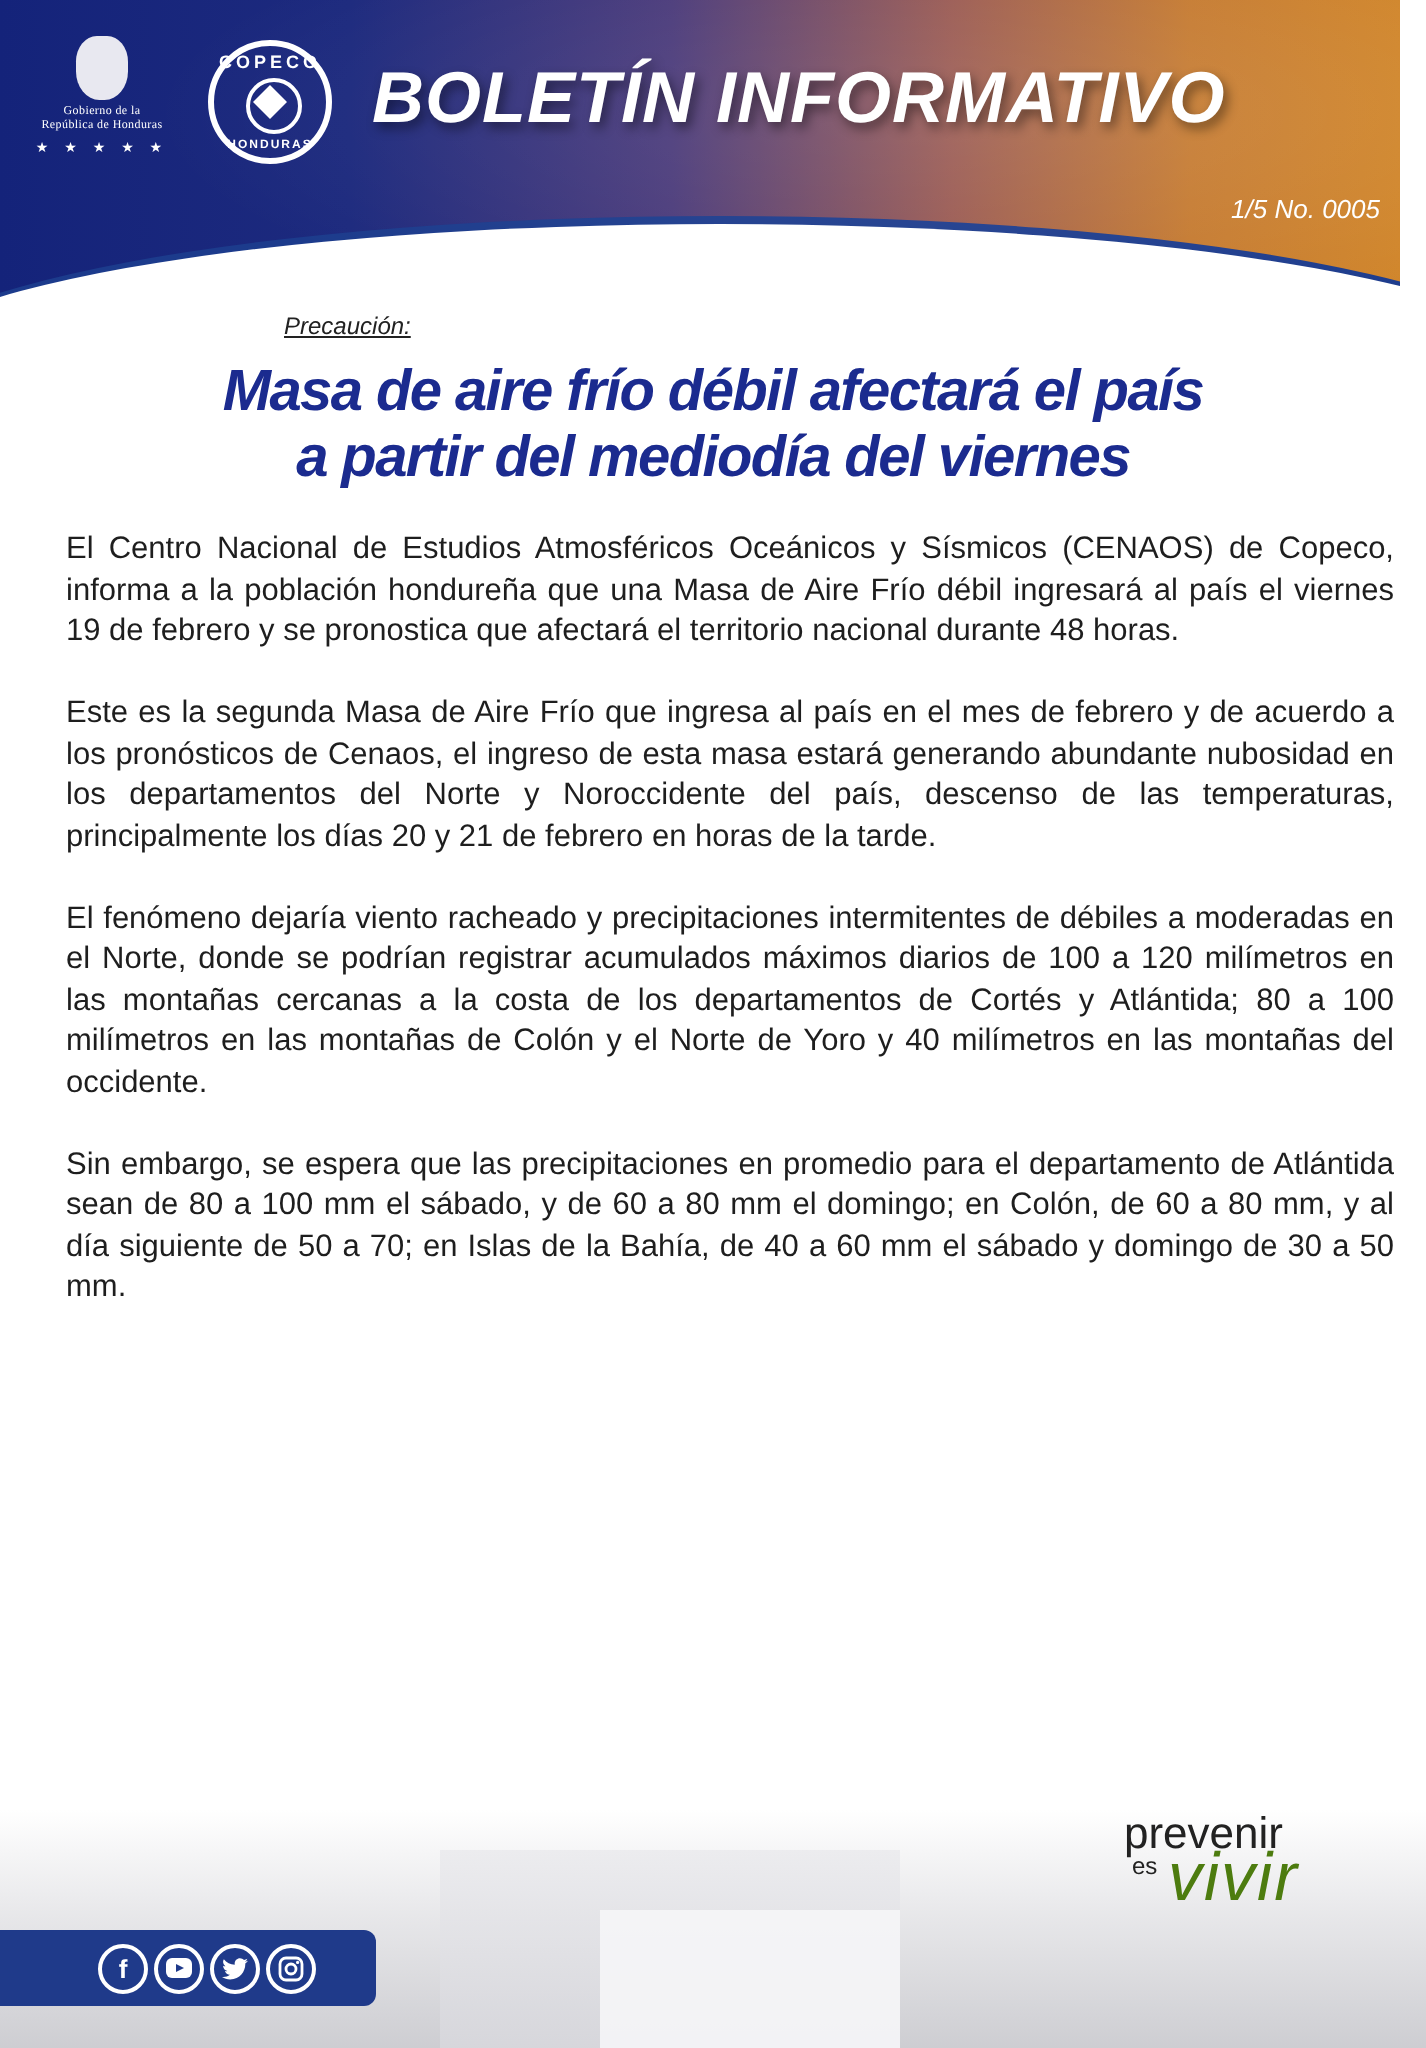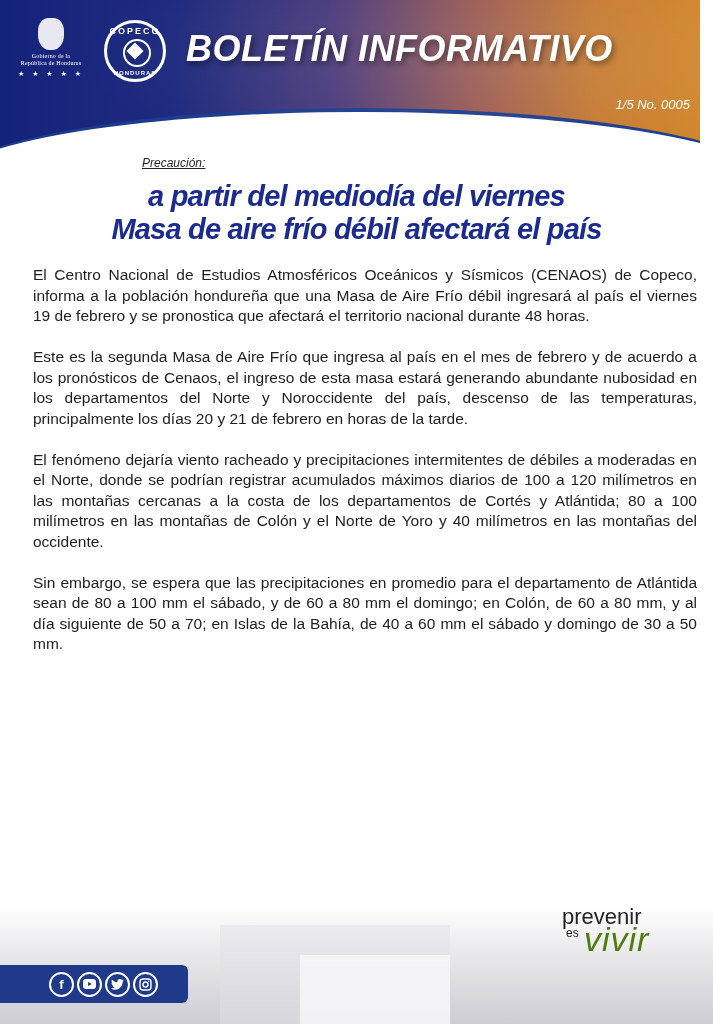--- a/index.html
+++ b/index.html
@@ -55,22 +55,22 @@
     <div class="copeco-bottom">HONDURAS</div>
   </div>
   <div class="title">BOLETÍN INFORMATIVO</div>
   <div class="issue">1/5   No. 0005</div>
   <div class="curve"></div>
 </div>
 
 <div class="precaucion">Precaución:</div>
 
 <div class="headline">
+  <div>Masa de aire frío débil afectará el país</div>
   <div>a partir del mediodía del viernes</div>
-  <div>Masa de aire frío débil afectará el país</div>
 </div>
 
 <div class="body">
   <p>El Centro Nacional de Estudios Atmosféricos Oceánicos y Sísmicos (CENAOS) de Copeco, informa a la población hondureña que una Masa de Aire Frío débil ingresará al país el viernes 19 de febrero y se pronostica que afectará el territorio nacional durante 48 horas.</p>
   <p>Este es la segunda Masa de Aire Frío que ingresa al país en el mes de febrero y de acuerdo a los pronósticos de Cenaos, el ingreso de esta masa estará generando abundante nubosidad en los departamentos del Norte y Noroccidente del país, descenso de las temperaturas, principalmente los días 20 y 21 de febrero en horas de la tarde.</p>
   <p>El fenómeno dejaría viento racheado y precipitaciones intermitentes de débiles a moderadas en el Norte, donde se podrían registrar acumulados máximos diarios de 100 a 120 milímetros en las montañas cercanas a la costa de los departamentos de Cortés y Atlántida; 80 a 100 milímetros en las montañas de Colón y el Norte de Yoro y 40 milímetros en las montañas del occidente.</p>
   <p>Sin embargo, se espera que las precipitaciones en promedio para el departamento de Atlántida sean de 80 a 100 mm el sábado, y de 60 a 80 mm el domingo; en Colón, de 60 a 80 mm, y al día siguiente de 50 a 70; en Islas de la Bahía, de 40 a 60 mm el sábado y domingo de 30 a 50 mm.</p>
 </div>
 
 <div class="footer-bg"></div>

